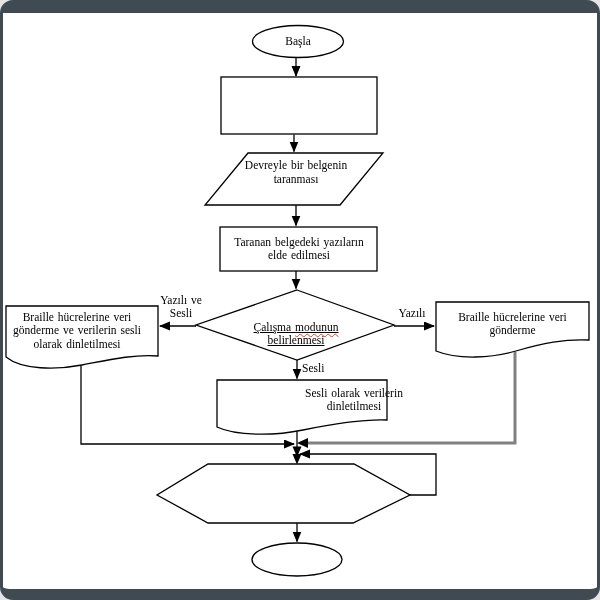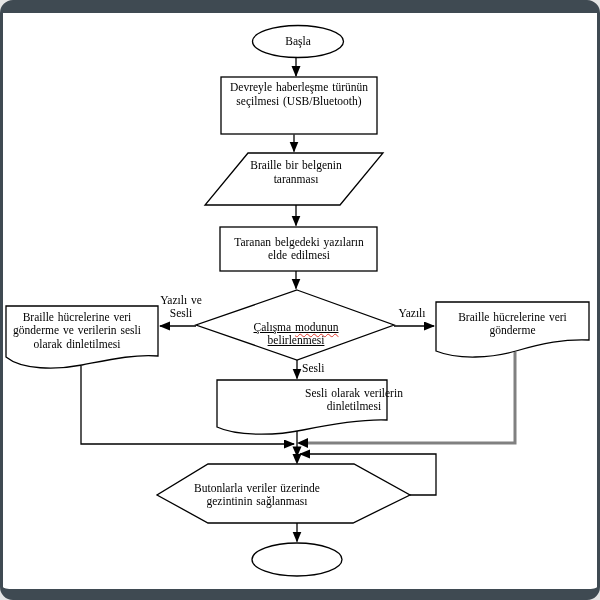--- a/index.html
+++ b/index.html
@@ -74,46 +74,42 @@
     <polyline points="410,495 436,495 436,454 300,454" fill="none" stroke="#000" stroke-width="1.3" marker-end="url(#ah)"></polyline>
 
     <path d="M208,464 L354,464 L410,495 L353,523 L208,523 L157,495 Z" fill="#fff" stroke="#000" stroke-width="1.3"></path>
     <line x1="297" y1="523" x2="297" y2="541.5" stroke="#000" stroke-width="1.3" marker-end="url(#ah)"></line>
 
     <ellipse cx="297" cy="559.5" rx="45" ry="16.5" fill="#fff" stroke="#000" stroke-width="1.3"></ellipse>
   </svg>
 
   <div class="lbl" style="left:238px;top:28px;width:120px;height:27px;">Başla</div>
 
-  <div class="lbl top" style="left:211px;top:81px;width:176px;height:50px;">Devreyle haberleşme türünün
-seçilmesi (USB/Bluetooth)</div>
 
-  <div class="lbl" style="left:216px;top:152px;width:160px;height:41px;">Braille bir belgenin
+  <div class="lbl" style="left:216px;top:152px;width:160px;height:41px;">Devreyle bir belgenin
 taranması</div>
 
   <div class="lbl" style="left:214px;top:228px;width:170px;height:42px;">Taranan belgedeki yazıların
 elde edilmesi</div>
 
   <div class="lbl" style="left:216px;top:304px;width:160px;height:42px;display:block;text-align:center;padding-top:3px;text-decoration:underline;">
     <span>Çalışma </span><span class="misspell">modunun</span>
     <div>belirlenmesi</div>
   </div>
 
   <div class="lbl" style="left:0px;top:304px;width:154px;height:54px;">Braille hücrelerine veri
 gönderme ve verilerin sesli
 olarak dinletilmesi</div>
 
   <div class="lbl" style="left:432px;top:306px;width:161px;height:36px;">Braille hücrelerine veri
 gönderme</div>
 
   <div class="lbl" style="left:233px;top:382px;width:160px;height:36px;margin-left:41px;">Sesli olarak verilerin
 dinletilmesi</div>
 
-  <div class="lbl" style="left:177px;top:478px;width:160px;height:34px;">Butonlarla veriler üzerinde
-gezintinin sağlanması</div>
 
 
   <div class="lbl" style="left:146px;top:292px;width:70px;height:30px;">Yazılı ve
 Sesli</div>
 
   <div class="lbl" style="left:392px;top:306px;width:40px;height:16px;">Yazılı</div>
 
   <div class="lbl left" style="left:302px;top:361px;width:40px;height:16px;">Sesli</div>
 </div>
 

